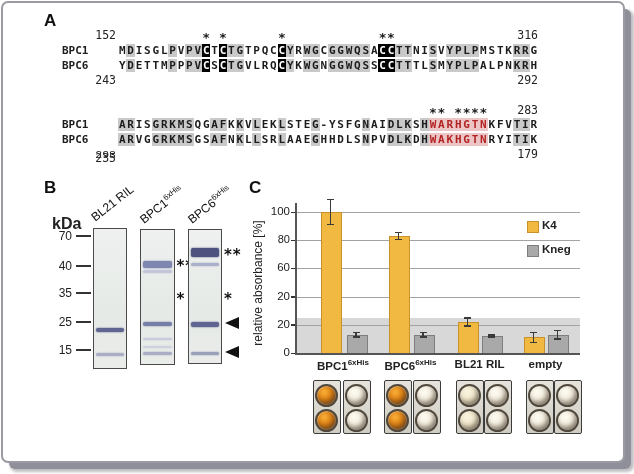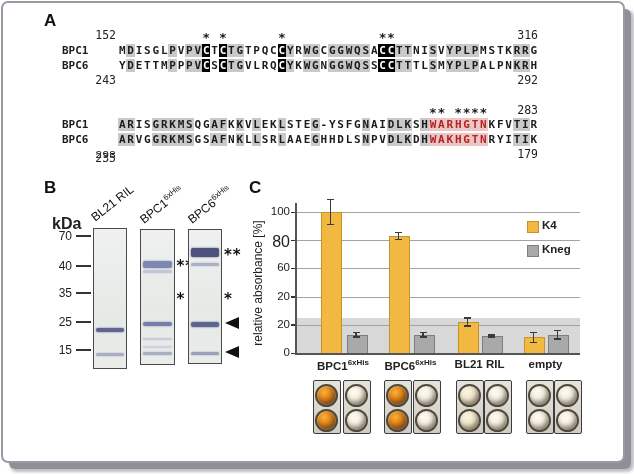--- a/index.html
+++ b/index.html
@@ -353,21 +353,21 @@
         <div class="axis" style="left: 295px; top: 353px; width: 285px; height: 1.5px;"></div>
         <div class="tick" style="left: 291px; top: 352.5px; width: 4px; height: 1.5px;"></div>
         <div class="sans" style="left: 262px; width: 28px; top: 346px; text-align: right; font-size: 11.5px;">0</div>
         <div class="tick" style="left: 291px; top: 324.3px; width: 4px; height: 1.5px;"></div>
         <div class="sans" style="left: 262px; width: 28px; top: 317.8px; text-align: right; font-size: 11.5px;">20</div>
         <div class="tick" style="left: 291px; top: 296.1px; width: 4px; height: 1.5px;"></div>
         <div class="sans" style="left: 262px; width: 28px; top: 289.6px; text-align: right; font-size: 11.5px;">20</div>
         <div class="tick" style="left: 291px; top: 267.9px; width: 4px; height: 1.5px;"></div>
         <div class="sans" style="left: 262px; width: 28px; top: 261.4px; text-align: right; font-size: 11.5px;">60</div>
         <div class="tick" style="left: 291px; top: 239.7px; width: 4px; height: 1.5px;"></div>
-        <div class="sans" style="left: 262px; width: 28px; top: 233.2px; text-align: right; font-size: 16px;">80</div>
+        <div class="sans" style="left: 262px; width: 28px; top: 233.2px; text-align: right; font-size: 11px;">80</div>
         <div class="tick" style="left: 291px; top: 211.5px; width: 4px; height: 1.5px;"></div>
         <div class="sans" style="left: 262px; width: 28px; top: 205px; text-align: right; font-size: 11.5px;">100</div>
         <div class="sans" style="left: 343px; top: 358px; font-size: 11.5px; font-weight: bold; transform: translateX(-50%);">BPC1<sup>6xHis</sup></div>
         <div class="sans" style="left: 410.5px; top: 358px; font-size: 11.5px; font-weight: bold; transform: translateX(-50%);">BPC6<sup>6xHis</sup></div>
         <div class="sans" style="left: 479.5px; top: 358px; font-size: 11.5px; font-weight: bold; transform: translateX(-50%);">BL21 RIL</div>
         <div class="sans" style="left: 545.5px; top: 358px; font-size: 11.5px; font-weight: bold; transform: translateX(-50%);">empty</div>
         <div style="position: absolute; left: 527px; top: 221px; width: 10px; height: 10px; background: rgb(241, 185, 66); border: 1px solid rgb(200, 146, 42);"></div>
         <div class="sans" style="left: 542px; top: 219px; font-size: 11.5px; font-weight: bold;">K4</div>
         <div style="position: absolute; left: 527px; top: 245px; width: 10px; height: 10px; background: rgb(169, 169, 169); border: 1px solid rgb(126, 126, 126);"></div>
         <div class="sans" style="left: 542px; top: 243px; font-size: 11.5px; font-weight: bold;">Kneg</div>

